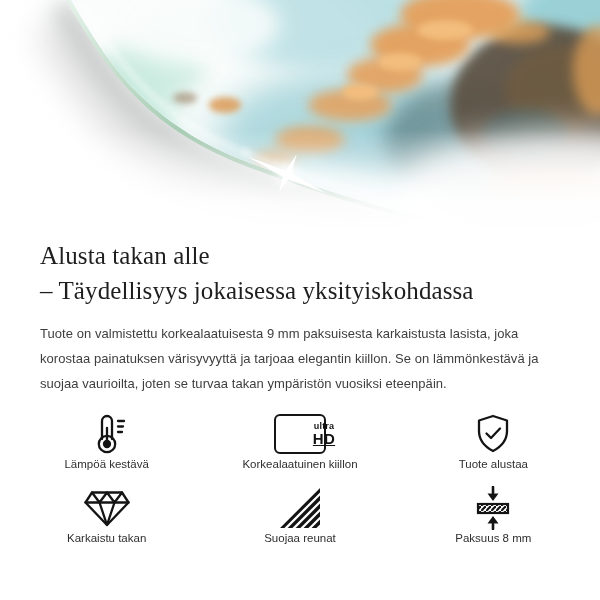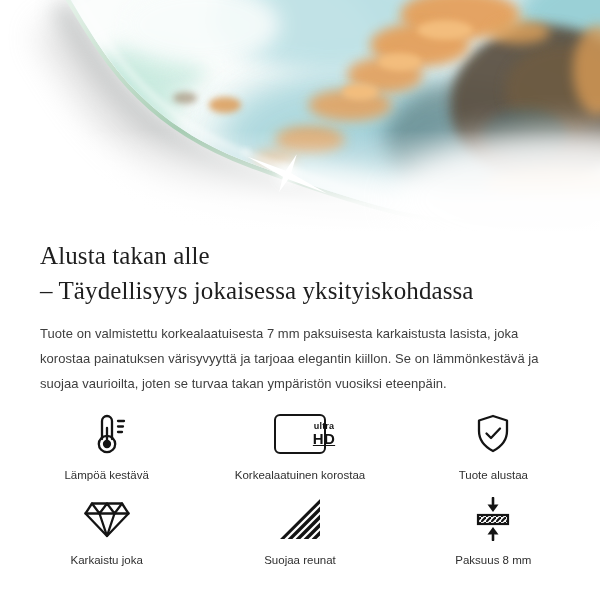--- a/index.html
+++ b/index.html
@@ -15,21 +15,21 @@
              font-size:25px; line-height:35px; font-weight:400; color:#1e1e1e;
              letter-spacing:0.1px; }
 
   .intro { margin-top:13px; width:527px; font-size:13px; line-height:25px;
            color:#3e3e3e; letter-spacing:0.05px; }
 
   .features { margin-top:15px; display:grid; grid-template-columns:repeat(3,1fr);
               row-gap:14px; padding:0 10px; }
   .feature { display:flex; flex-direction:column; align-items:center; }
   .icon-box { height:46px; display:flex; align-items:center; justify-content:center; }
-  .feature-label { margin-top:11px; font-size:11.5px; line-height:14px; color:#2f2f2f; }
+  .feature-label { margin-top:0; font-size:11.5px; line-height:14px; color:#2f2f2f; }
 
   .uhd-box { width:40px; height:40px; border:2.5px solid #151515; border-radius:6px;
              display:flex; flex-direction:column; align-items:center; justify-content:center;
              color:#121212; background:#fff;padding-left:48px; }
   .uhd-top { font-size:9px; line-height:9px; font-weight:700; letter-spacing:0.2px; }
   .uhd-bottom { font-size:15px; line-height:16px; font-weight:800; letter-spacing:0.3px;text-decoration:underline; }
 
   .ic { stroke:#141414; fill:none; stroke-width:2.3; stroke-linecap:round; stroke-linejoin:round; }
 </style>
 </head>
@@ -121,21 +121,21 @@
     </g>
     <circle cx="246" cy="152" r="3" fill="#ffffff" opacity="0.85" filter="url(#b3)"></circle>
   </svg>
 </div>
 
 <div class="content">
   <h2 class="heading">
     <span>Alusta takan alle</span><br>
     <span>– Täydellisyys jokaisessa yksityiskohdassa</span>
   </h2>
-  <p class="intro">Tuote on valmistettu korkealaatuisesta 7 mm paksuisesta karkaistusta lasista, joka korostaa painatuksen värisyvyyttä ja tarjoaa elegantin kiillon. Se on lämmönkestävä ja suojaa vaurioilta, joten se turvaa takan ympäristön vuosiksi eteenpäin.</p>
+  <p class="intro">Tuote on valmistettu korkealaatuisesta 9 mm paksuisesta karkaistusta lasista, joka korostaa painatuksen värisyvyyttä ja tarjoaa elegantin kiillon. Se on lämmönkestävä ja suojaa vaurioilta, joten se turvaa takan ympäristön vuosiksi eteenpäin.</p>
 </div>
 
 <div class="features">
 
   <div class="feature">
     <div class="icon-box">
       <svg width="44" height="44" viewBox="0 0 44 44">
         <g class="ic">
           <path d="M17,27 L17,9 a5,5 0 0 1 10,0 L27,27"></path>
           <circle cx="22" cy="32" r="8.2"></circle>
@@ -148,21 +148,21 @@
     <div class="feature-label">Lämpöä kestävä</div>
   </div>
 
   <div class="feature">
     <div class="icon-box">
       <div class="uhd-box">
         <div class="uhd-top">ultra</div>
         <div class="uhd-bottom">HD</div>
       </div>
     </div>
-    <div class="feature-label">Korkealaatuinen korostaa</div>
+    <div class="feature-label">Korkealaatuinen kiillon</div>
   </div>
 
   <div class="feature">
     <div class="icon-box">
       <svg width="44" height="44" viewBox="0 0 44 44">
         <g class="ic">
           <path d="M22,4 L36,8.5 L36,19 C36,28.5 30,34.8 22,39 C14,34.8 8,28.5 8,19 L8,8.5 Z"></path>
           <path d="M15.5,21.5 L20,26 L29,16.5"></path>
         </g>
       </svg>
@@ -174,21 +174,21 @@
     <div class="icon-box">
       <svg width="48" height="40" viewBox="0 0 48 40">
         <g class="ic">
           <path d="M9,4.5 L39,4.5 L45.5,14.5 L24,37 L2.5,14.5 Z"></path>
           <path d="M2.5,14.5 L45.5,14.5"></path>
           <path d="M9,4.5 L16.5,14.5 L24,4.5 L31.5,14.5 L39,4.5"></path>
           <path d="M16.5,14.5 L24,37 L31.5,14.5"></path>
         </g>
       </svg>
     </div>
-    <div class="feature-label">Karkaistu joka</div>
+    <div class="feature-label">Karkaistu takan</div>
   </div>
 
   <div class="feature">
     <div class="icon-box">
       <svg width="44" height="44" viewBox="0 0 44 44">
         <defs>
           <clipPath id="triClip">
               <path d="M2,42 L42,2 L42,42 Z"></path>
             </clipPath>
         </defs>

